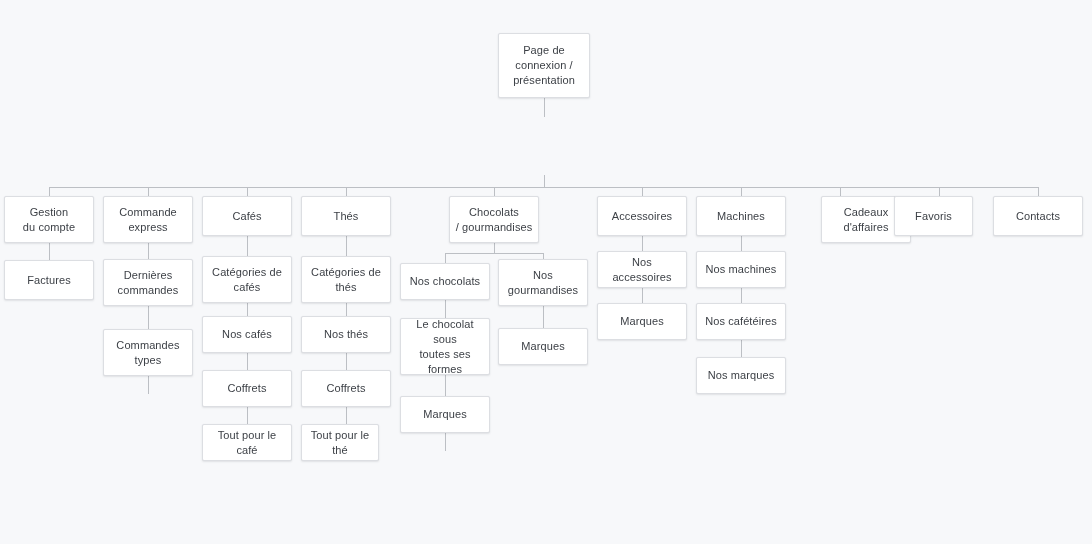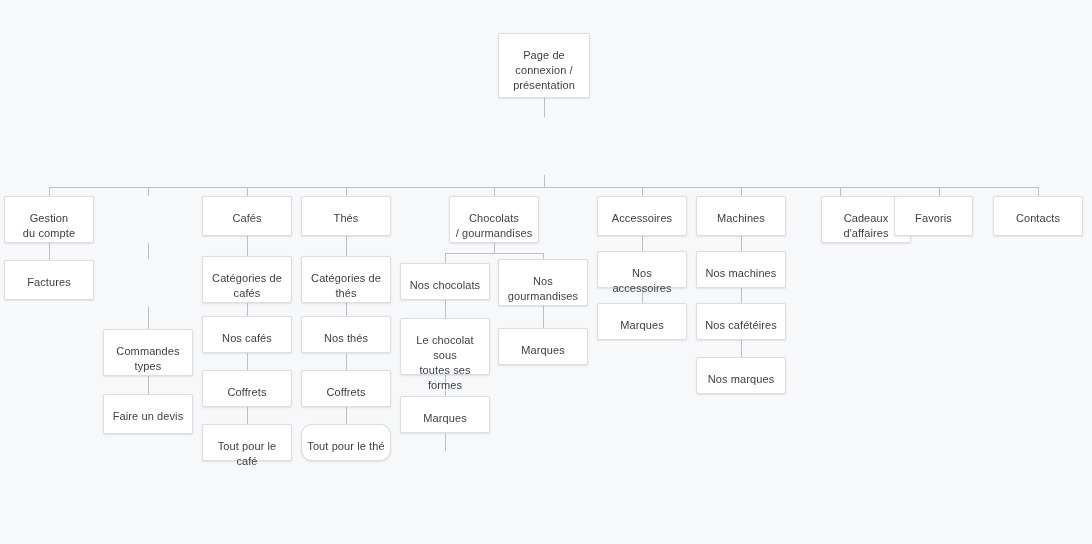--- a/index.html
+++ b/index.html
@@ -29,20 +29,21 @@
   }
   .node {
     position: absolute;
     box-sizing: border-box;
     background: #ffffff;
     border: 1px solid #dcdee2;
     border-radius: 2px;
     box-shadow: 0 1px 2px rgba(30, 35, 45, 0.10),
                 0 0 1px rgba(30, 35, 45, 0.06);
     display: flex;
+    align-items: center;
     justify-content: center;
     text-align: center;
     color: #3b3f45;
     font-size: 11px;
     line-height: 15px;
     letter-spacing: 0.1px;
     padding: 14px 5px;
     white-space: pre-line;
     z-index: 2;
   }
@@ -91,35 +92,38 @@
       <line x1="741" y1="236" x2="741" y2="251" stroke="#bcbfc4" stroke-width="1" shape-rendering="crispEdges"></line>
       <line x1="741" y1="288" x2="741" y2="303" stroke="#bcbfc4" stroke-width="1" shape-rendering="crispEdges"></line>
       <line x1="741" y1="340" x2="741" y2="357" stroke="#bcbfc4" stroke-width="1" shape-rendering="crispEdges"></line>
     </svg>
 <div class="node" style="left: 498px; top: 33px; width: 92px; height: 65px; background: rgb(255, 255, 255); border-color: rgb(220, 222, 226); color: rgb(59, 63, 69);"><span>Page de
 connexion /
 présentation</span></div>
     <div class="node" style="left: 4px; top: 196px; width: 90px; height: 47px; background: rgb(255, 255, 255); border-color: rgb(220, 222, 226); color: rgb(59, 63, 69);"><span>Gestion
 du compte</span></div>
     <div class="node" style="left: 4px; top: 260px; width: 90px; height: 40px; background: rgb(255, 255, 255); border-color: rgb(220, 222, 226); color: rgb(59, 63, 69);"><span>Factures</span></div>
+    <div class="node" style="left: 103px; top: 196px; width: 90px; height: 47px; background: rgb(255, 255, 255); border-color: rgb(220, 222, 226); color: rgb(59, 63, 69);"><span>Commande
+express</span></div>
+    <div class="node" style="left: 103px; top: 259px; width: 90px; height: 47px; background: rgb(255, 255, 255); border-color: rgb(220, 222, 226); color: rgb(59, 63, 69);"><span>Dernières
+commandes</span></div>
     <div class="node" style="left: 103px; top: 329px; width: 90px; height: 47px; background: rgb(255, 255, 255); border-color: rgb(220, 222, 226); color: rgb(59, 63, 69);"><span>Commandes
 types</span></div>
-    <div class="node" style="left: 103px; top: 394px; width: 90px; height: 40px; background: rgb(255, 255, 255); border-color: rgb(220, 222, 226); color: rgb(59, 63, 69);"><span>Faire un devis</span></div>
     <div class="node" style="left: 202px; top: 196px; width: 90px; height: 40px; background: rgb(255, 255, 255); border-color: rgb(220, 222, 226); color: rgb(59, 63, 69);"><span>Cafés</span></div>
     <div class="node" style="left: 202px; top: 256px; width: 90px; height: 47px; background: rgb(255, 255, 255); border-color: rgb(220, 222, 226); color: rgb(59, 63, 69);"><span>Catégories de
 cafés</span></div>
     <div class="node" style="left: 202px; top: 316px; width: 90px; height: 37px; background: rgb(255, 255, 255); border-color: rgb(220, 222, 226); color: rgb(59, 63, 69);"><span>Nos cafés</span></div>
     <div class="node" style="left: 202px; top: 370px; width: 90px; height: 37px; background: rgb(255, 255, 255); border-color: rgb(220, 222, 226); color: rgb(59, 63, 69);"><span>Coffrets</span></div>
     <div class="node" style="left: 202px; top: 424px; width: 90px; height: 37px; background: rgb(255, 255, 255); border-color: rgb(220, 222, 226); color: rgb(59, 63, 69);"><span>Tout pour le café</span></div>
     <div class="node" style="left: 301px; top: 196px; width: 90px; height: 40px; background: rgb(255, 255, 255); border-color: rgb(220, 222, 226); color: rgb(59, 63, 69);"><span>Thés</span></div>
     <div class="node" style="left: 301px; top: 256px; width: 90px; height: 47px; background: rgb(255, 255, 255); border-color: rgb(220, 222, 226); color: rgb(59, 63, 69);"><span>Catégories de
 thés</span></div>
     <div class="node" style="left: 301px; top: 316px; width: 90px; height: 37px; background: rgb(255, 255, 255); border-color: rgb(220, 222, 226); color: rgb(59, 63, 69);"><span>Nos thés</span></div>
     <div class="node" style="left: 301px; top: 370px; width: 90px; height: 37px; background: rgb(255, 255, 255); border-color: rgb(220, 222, 226); color: rgb(59, 63, 69);"><span>Coffrets</span></div>
-    <div class="node" style="left: 301px; top: 424px; width: 90px; height: 37px; background: rgb(255, 255, 255); border-color: rgb(220, 222, 226); color: rgb(59, 63, 69); border-radius: 11px;"><span>Tout pour le thé</span></div>
+    <div class="node" style="left: 301px; top: 424px; width: 78px; height: 37px; background: rgb(255, 255, 255); border-color: rgb(220, 222, 226); color: rgb(59, 63, 69);"><span>Tout pour le thé</span></div>
     <div class="node" style="left: 449px; top: 196px; width: 90px; height: 47px; background: rgb(255, 255, 255); border-color: rgb(220, 222, 226); color: rgb(59, 63, 69);"><span>Chocolats
 / gourmandises</span></div>
     <div class="node" style="left: 400px; top: 263px; width: 90px; height: 37px; background: rgb(255, 255, 255); border-color: rgb(220, 222, 226); color: rgb(59, 63, 69);"><span>Nos chocolats</span></div>
     <div class="node" style="left: 400px; top: 318px; width: 90px; height: 57px; background: rgb(255, 255, 255); border-color: rgb(220, 222, 226); color: rgb(59, 63, 69);"><span>Le chocolat sous
 toutes ses
 formes</span></div>
     <div class="node" style="left: 400px; top: 396px; width: 90px; height: 37px; background: rgb(255, 255, 255); border-color: rgb(220, 222, 226); color: rgb(59, 63, 69);"><span>Marques</span></div>
     <div class="node" style="left: 498px; top: 259px; width: 90px; height: 47px; background: rgb(255, 255, 255); border-color: rgb(220, 222, 226); color: rgb(59, 63, 69);"><span>Nos
 gourmandises</span></div>
     <div class="node" style="left: 498px; top: 328px; width: 90px; height: 37px; background: rgb(255, 255, 255); border-color: rgb(220, 222, 226); color: rgb(59, 63, 69);"><span>Marques</span></div>

